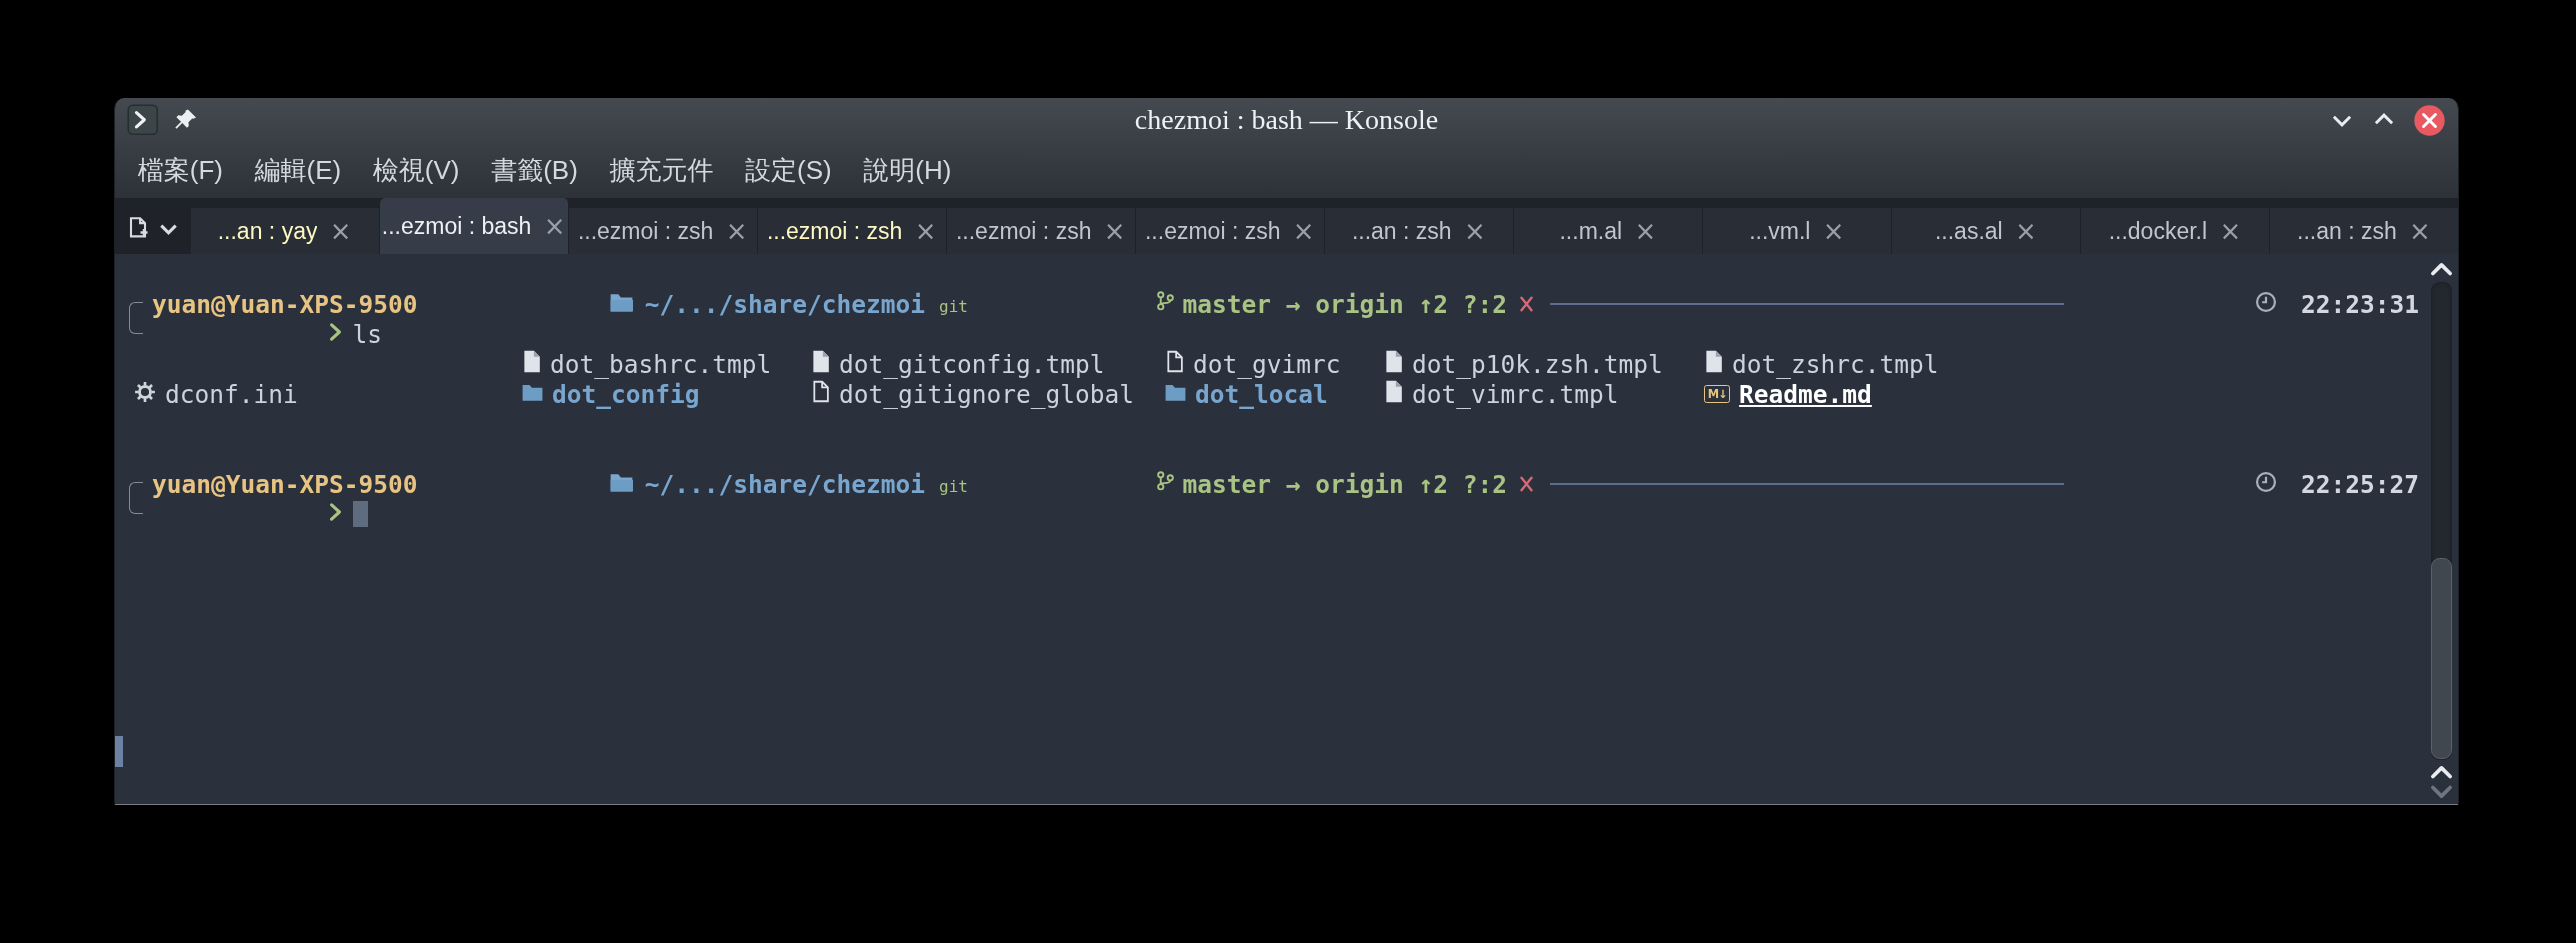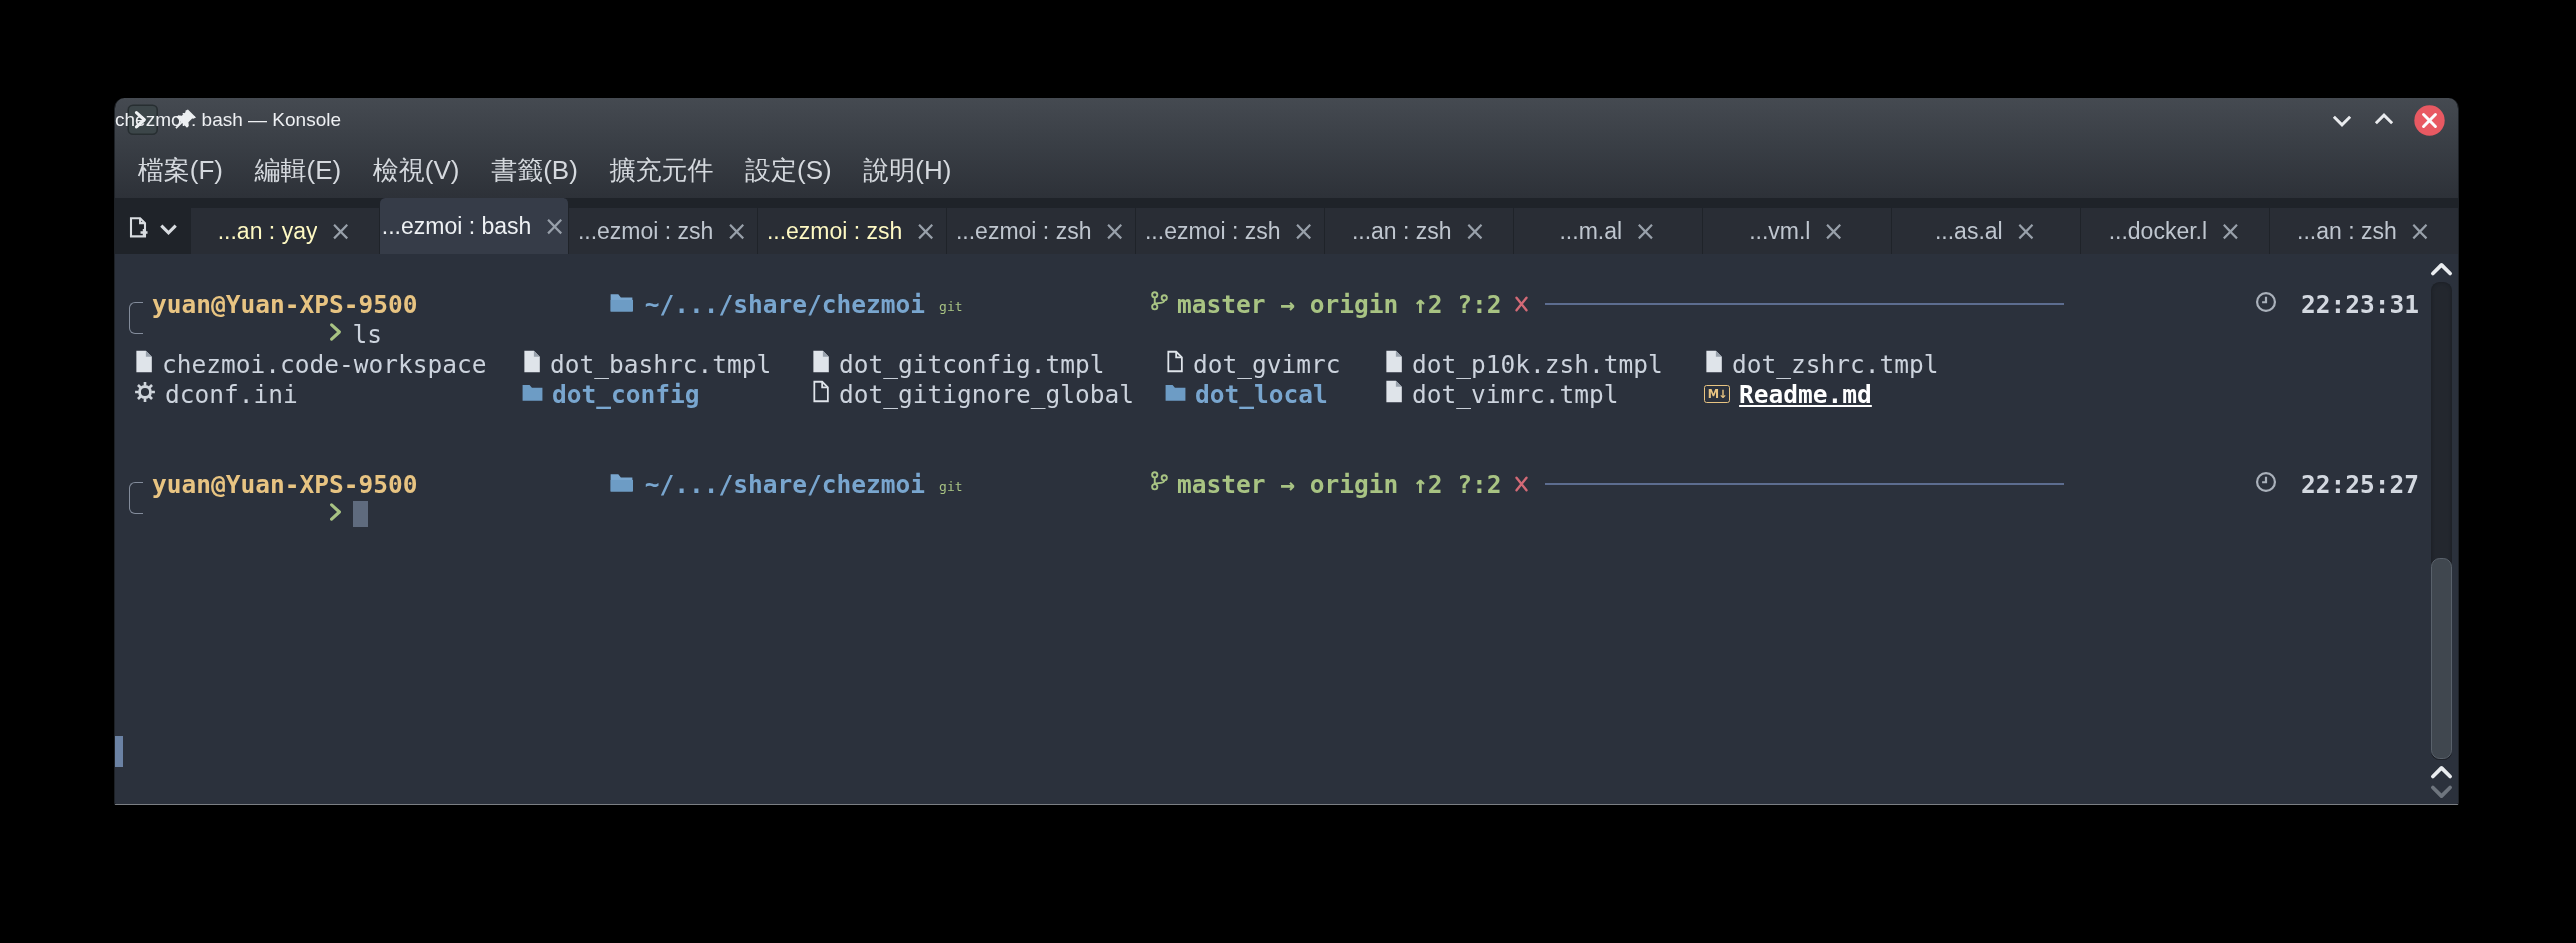--- a/index.html
+++ b/index.html
@@ -10,22 +10,22 @@
             display:flex; flex-direction:column;
             border-radius:10.5px 10.5px 2.6px 2.6px; overflow:hidden;
             border-left:1.8px solid #1d2126; border-right:1.8px solid #1d2126;
             border-bottom:1.8px solid #7b7f84;
             box-shadow:0 8.8px 35px rgba(0,0,0,.7); }
 
   
   .titlebar { height:44px; flex:0 0 auto; display:flex; align-items:center;
               background:linear-gradient(#454a51,#3a3f46); padding:0 12.3px; position:relative; }
   .tb-left { display:flex; align-items:center; gap:14px; }
-  .tb-title { position:absolute; left:0; right:0; 
-              color:#eef0f3; font-size:19px; pointer-events:none; }
+  .tb-title { position:absolute; left:0; right:0; text-align:center;
+              color:#eef0f3; font-size:28px; pointer-events:none;font-family:Liberation Serif, serif; }
   .tb-right { margin-left:auto; display:flex; align-items:center; gap:15.8px; z-index:2; }
   .appicon svg, .pin svg { display:block; }
   .wbtn { display:flex; align-items:center; justify-content:center; cursor:pointer; }
 
   
   .menubar { height:56px; flex:0 0 auto; display:flex; align-items:center;
              background:linear-gradient(#3a3f46,#2d3138); padding-left:7px; }
   .menu-item { color:#d5d9de; font-size:26px; padding:8.8px 15.8px; cursor:default; }
 
   
@@ -47,21 +47,21 @@
               font-family:"DejaVu Sans Mono","Liberation Mono",monospace;
               font-size:24.5px; color:#ccd3dd; }
   .tcontent { position:absolute; left:14px; right:39px; top:35px; }
   .tline { height:30px; display:flex; align-items:center; white-space:pre; }
   .pblock { position:relative; padding-left:23px; }
   .bracket { position:absolute; left:0; top:13px; width:14px; height:32px;
              border-left:1.8px solid #838c9b; border-top:1.8px solid #838c9b;
              border-bottom:1.8px solid #838c9b; border-radius:6.1px 0 0 6.1px; }
   .user { color:#e8c482; font-weight:bold; margin-right:15px; }
   .path { color:#79a6cf; font-weight:bold; margin:0 0 0 12.3px; }
-  .gitword { color:#a8c383; font-size:13px; margin:5.3px 10.5px 0 14px; }
+  .gitword { color:#a8c383; font-size:16px; margin:5.3px 10.5px 0 14px; }
   .branch { color:#a8c383; font-weight:bold; margin-left:8px; }
   .fill { flex:1 1 auto; height:1.8px; background:#5d6d90; margin:0 14px 0 15.8px; }
   .time { color:#d3d8e0; font-weight:bold; margin-left:24px; }
   .cmd { margin-left:10.5px; }
   .cursor { display:inline-block; width:15px; height:26px; background:#5f6b7e; margin-left:10.5px; }
   .dirty { margin-left:12.3px; display:flex; align-items:center; }
 
   .lsrow { position:relative; height:30px; margin-left:5.3px; }
   .lsitem { position:absolute; top:0; height:30px; display:flex; align-items:center;
             white-space:pre; }
@@ -247,27 +247,20 @@
           <span>
             <svg width="13" height="22" viewBox="0 0 10 16">
                 <path d="M2 2.5l6 5.5-6 5.5" fill="none" stroke="#a8c383" stroke-width="2.4" stroke-linecap="round" stroke-linejoin="round"></path>
               </svg>
           </span>
           <span class="cmd">ls</span>
         </div>
       </div>
 
       <div class="lsrow">
-        <span class="lsitem c0">
-          <span><svg width="19" height="23" viewBox="0 0 16 18">
-                <path d="M2 0h8l5 5v13H2z" fill="#dfe4ea"></path>
-                <path d="M10 0l5 5h-5z" fill="#99a2ad"></path>
-              </svg></span>
-          <span class="nm">chezmoi.code-workspace</span>
-        </span>
         <span class="lsitem c1">
           <span><svg width="19" height="23" viewBox="0 0 16 18">
                 <path d="M2 0h8l5 5v13H2z" fill="#dfe4ea"></path>
                 <path d="M10 0l5 5h-5z" fill="#99a2ad"></path>
               </svg></span>
           <span class="nm">dot_bashrc.tmpl</span>
         </span>
         <span class="lsitem c2">
           <span><svg width="19" height="23" viewBox="0 0 16 18">
                 <path d="M2 0h8l5 5v13H2z" fill="#dfe4ea"></path>

